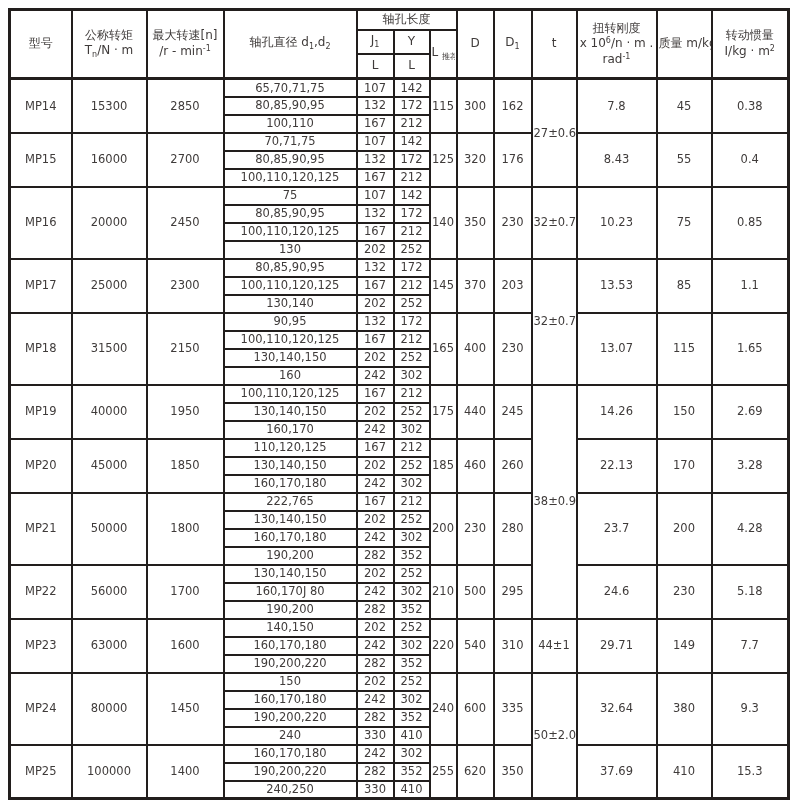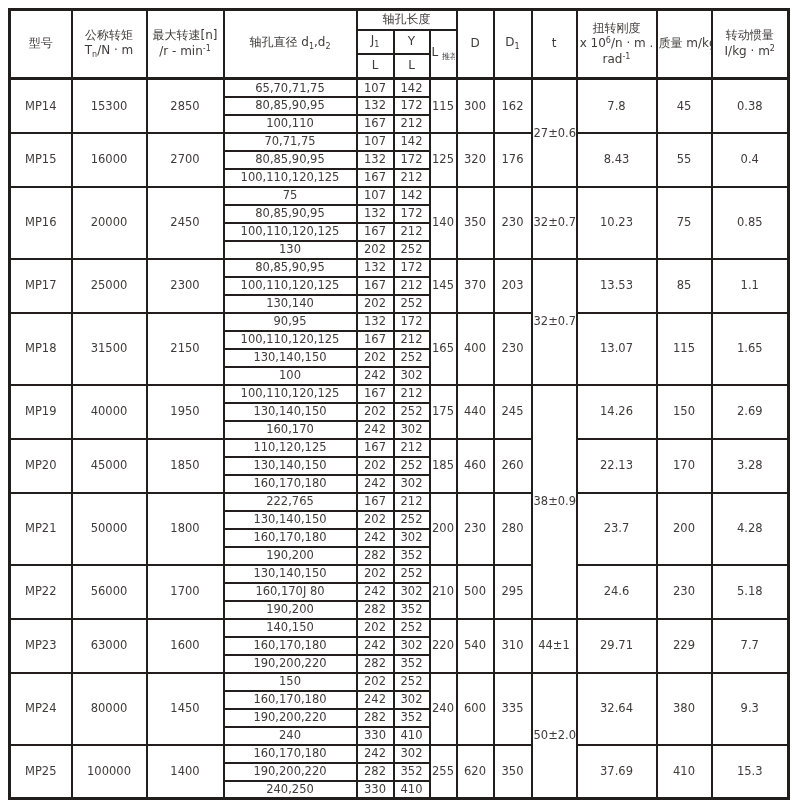--- a/index.html
+++ b/index.html
@@ -241,21 +241,21 @@
           <td>100,110,120,125</td>
           <td>167</td>
           <td>212</td>
         </tr>
         <tr>
           <td>130,140,150</td>
           <td>202</td>
           <td>252</td>
         </tr>
         <tr>
-          <td>100</td>
+          <td>160</td>
           <td>242</td>
           <td>302</td>
         </tr>
         <tr>
           <td rowspan="3">MP19</td>
           <td rowspan="3">40000</td>
           <td rowspan="3">1950</td>
           <td>100,110,120,125</td>
           <td>167</td>
           <td>212</td>
@@ -359,21 +359,21 @@
           <td rowspan="3">63000</td>
           <td rowspan="3">1600</td>
           <td>140,150</td>
           <td>202</td>
           <td>252</td>
           <td rowspan="3">220</td>
           <td rowspan="3">540</td>
           <td rowspan="3">310</td>
           <td rowspan="3">44±1</td>
           <td rowspan="3">29.71</td>
-          <td rowspan="3">229</td>
+          <td rowspan="3">149</td>
           <td rowspan="3">7.7</td>
         </tr>
         <tr>
           <td>160,170,180</td>
           <td>242</td>
           <td>302</td>
         </tr>
         <tr>
           <td>190,200,220</td>
           <td>282</td>

